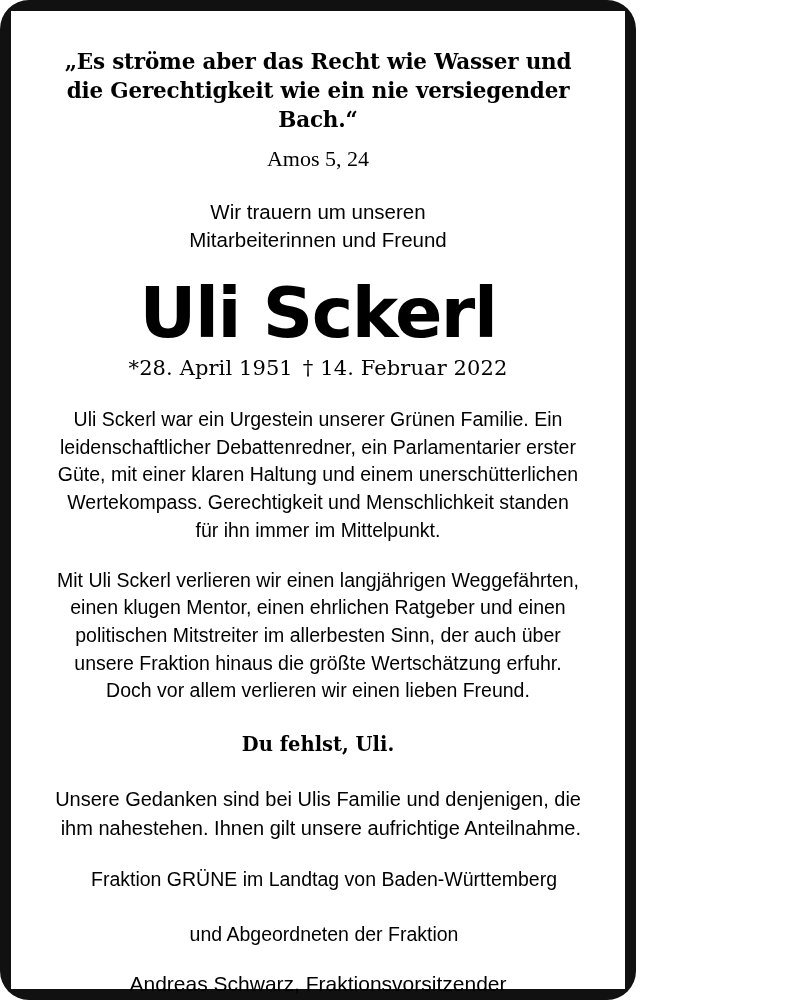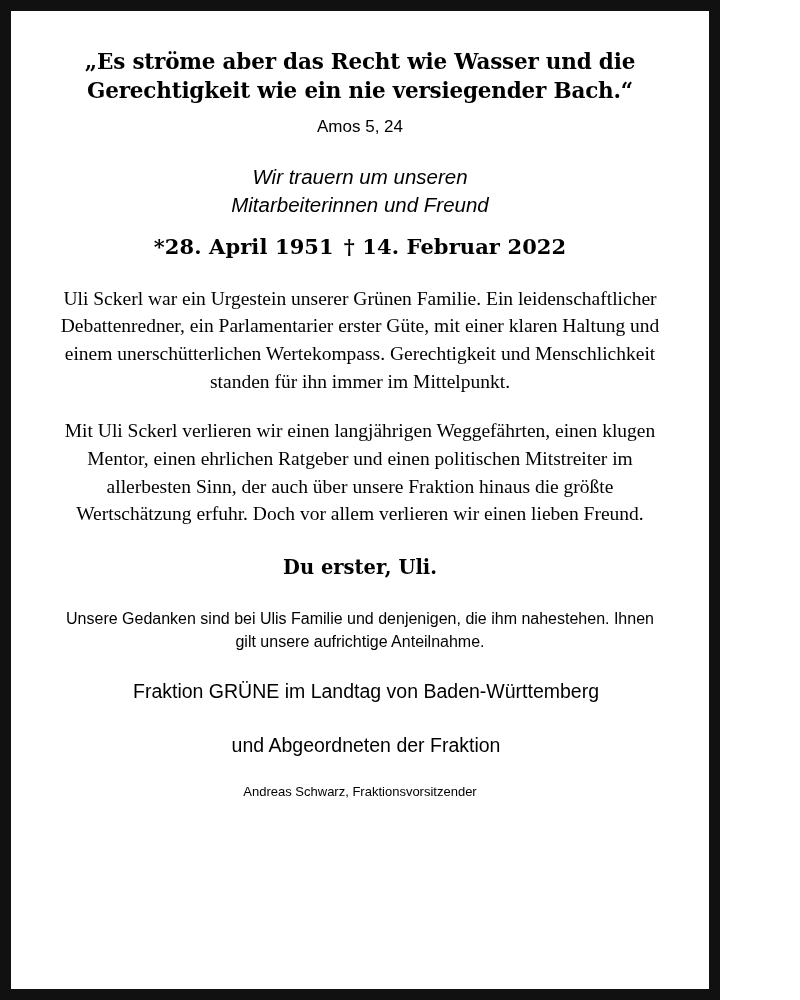--- a/index.html
+++ b/index.html
@@ -9,25 +9,26 @@
   }
   body {
     width: 800px;
     height: 1000px;
     font-family: "Liberation Sans", sans-serif;
     color: #000000;
     overflow: hidden;
   }
   .obituary {
     position: relative;
-    width: 720px;
+    width: 636px;
     height: 1000px;
     box-sizing: border-box;
     background: #111111;
     padding: 11px;
+    border-radius: 29px;
   }
   .inner {
     width: 100%;
     height: 100%;
     box-sizing: border-box;
     background: #ffffff;
     padding: 36px 44px 18px 44px;
     display: flex;
     flex-direction: column;
     align-items: center;
@@ -36,111 +37,112 @@
   .quote {
     font-family: "DejaVu Serif", serif;
     font-weight: bold;
     font-size: 21.5px;
     line-height: 1.35;
     letter-spacing: -0.2px;
     max-width: 560px;
     margin: 0 0 12px 0;
   }
   .quote-source {
-    font-family: Liberation Sans, sans-serif;
-    font-size: 17px;
+    font-family: Liberation Serif, serif;
+    font-size: 22px;
     margin: 0 0 26px 0;
   }
   .mourn {
     font-family: "Liberation Sans", sans-serif;
     font-size: 20.5px;
     line-height: 1.38;
     margin: 0 0 14px 0;
-    font-style: italic;
   }
   .name {
     font-family: "DejaVu Sans", sans-serif;
     font-weight: bold;
     font-size: 70px;
     line-height: 1.05;
     letter-spacing: -1.5px;
     margin: 8px 0 6px 0;
   }
   .dates {
     font-family: "DejaVu Serif", serif;
-    font-weight: bold;
+    font-weight: normal;
     font-size: 21px;
     letter-spacing: 0.1px;
     margin: 0 0 26px 0;
   }
   .dates .sep {
     display: inline-block;
     width: 10px;
   }
   .para {
-    font-family: Liberation Serif, serif;
+    font-family: Liberation Sans, sans-serif;
     font-size: 19.5px;
     line-height: 1.42;
     max-width: 660px;
     margin: 0 0 22px 0;
   }
   .para.tight {
   }
   .farewell {
     font-family: "DejaVu Serif", serif;
     font-weight: bold;
     font-size: 19.5px;
     line-height: 1.45;
     margin: 4px 0 26px 0;
   }
   .closing {
     font-family: "Liberation Sans", sans-serif;
-    font-size: 16px;
+    font-size: 20px;
     line-height: 1.42;
     max-width: 660px;
     margin: 0 0 24px 0;
+    text-align: right;
   }
   .org {
     font-family: "Liberation Sans", sans-serif;
     font-size: 19.5px;
     line-height: 1.4;
     margin: 0 0 24px 12px;
   }
   .signature {
     font-family: "Liberation Sans", sans-serif;
-    font-size: 13px;
+    font-size: 21px;
     margin: 0;
   }
 </style>
 </head>
 <body>
 
 <div class="obituary">
   <div class="inner">
 
     <p class="quote">„Es ströme aber das Recht wie Wasser und die Gerechtigkeit wie ein nie versiegender Bach.“</p>
 
     <p class="quote-source">Amos 5, 24</p>
 
     <p class="mourn">
       <span>Wir trauern um unseren</span><br>
       <span>Mitarbeiterinnen und Freund</span>
     </p>
 
+    <h1 class="name">Uli Sckerl</h1>
 
     <p class="dates">
       <span>*28. April 1951</span><span class="sep"></span><span>† 14. Februar 2022</span>
     </p>
 
     <p class="para">Uli Sckerl war ein Urgestein unserer Grünen Familie. Ein leidenschaftlicher Debattenredner, ein Parlamentarier erster Güte, mit einer klaren Haltung und einem unerschütterlichen Wertekompass. Gerechtigkeit und Menschlichkeit standen für ihn immer im Mittelpunkt.</p>
 
     <p class="para tight">Mit Uli Sckerl verlieren wir einen langjährigen Weggefährten, einen klugen Mentor, einen ehrlichen Ratgeber und einen politischen Mitstreiter im allerbesten Sinn, der auch über unsere Fraktion hinaus die größte Wertschätzung erfuhr. Doch vor allem verlieren wir einen lieben Freund.</p>
 
     <p class="farewell">
-      <span>Du erster, Uli.</span><br>
+      <span>Du fehlst, Uli.</span><br>
     </p>
 
     <p class="closing">Unsere Gedanken sind bei Ulis Familie und denjenigen, die ihm nahestehen. Ihnen gilt unsere aufrichtige Anteilnahme.</p>
 
     <p class="org">
       <span>Fraktion GRÜNE im Landtag von Baden-Württemberg</span><br>
       <br>
       <span>und Abgeordneten der Fraktion</span>
     </p>
 

